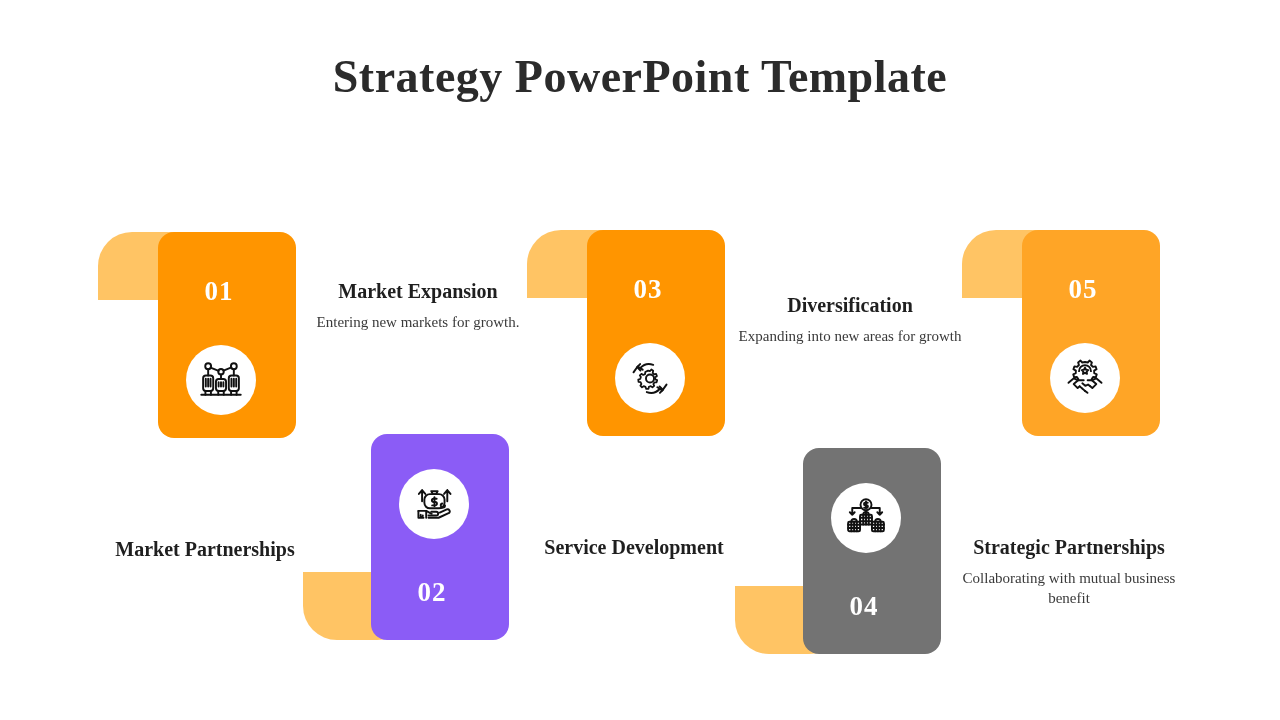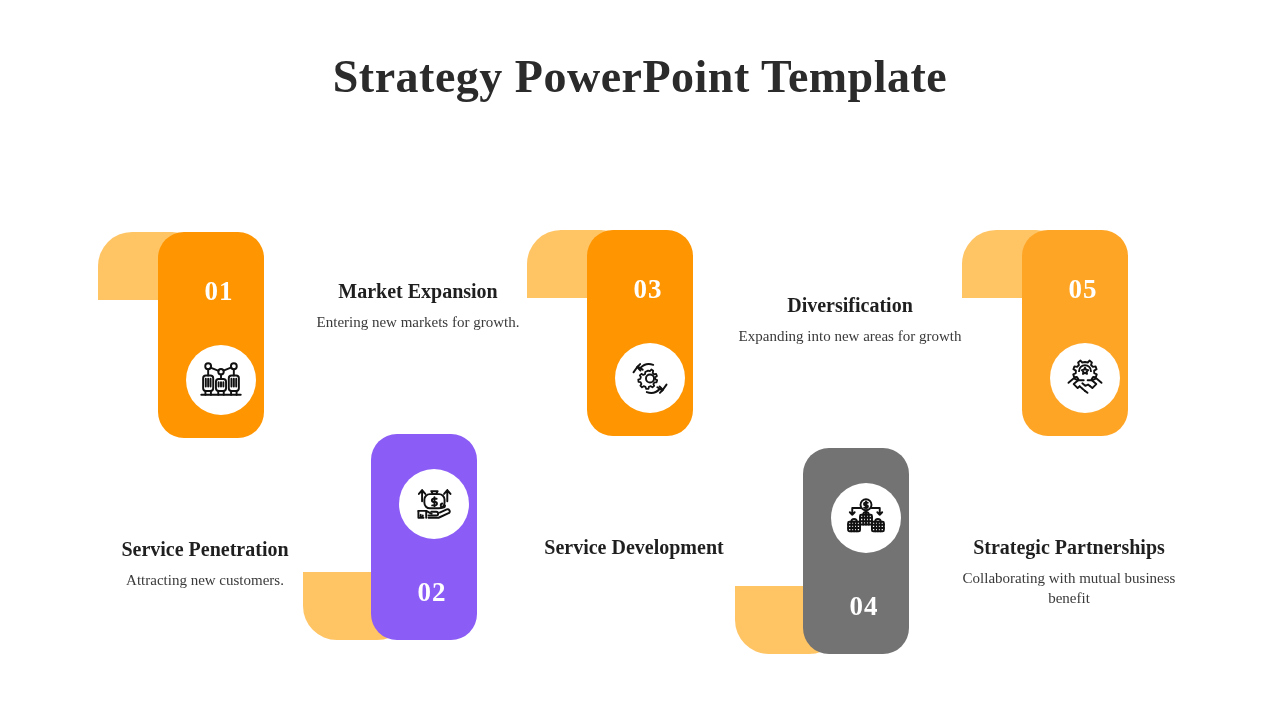--- a/index.html
+++ b/index.html
@@ -56,23 +56,23 @@
   .step.down .shadow-block {
     left:0px;
     bottom:0px;
     border-radius:0 0 34px 34px;
   }
 
   
   .card-main {
     position:absolute;
     left:68px;
-    width:106px;
+    width:138px;
     height:206px;
-    border-radius:26px;
+    border-radius:16px;
   }
   .step.up .card-main { top:0px; }
   .step.down .card-main { bottom:0px; }
 
   .card-number {
     position:absolute;
     left:0; width:122px;
     text-align:center;
     color:#ffffff;
     font-family:"Liberation Serif", serif;
@@ -148,22 +148,21 @@
             <path d="M7.4 22.5 V31 M10 22.5 V31 M12.6 22.5 V31"></path>
             <path d="M21.4 26.5 V31 M24 26.5 V31 M26.6 26.5 V31"></path>
             <path d="M35.4 22.5 V31 M38 22.5 V31 M40.6 22.5 V31"></path>
             <path d="M2.5 40 H45.5"></path>
             <path d="M7 36 V40 M13 36 V40 M21 36 V40 M27 36 V40 M35 36 V40 M41 36 V40"></path>
           </svg>
         </div>
       </div>
     </div>
     <div class="step-text">
-      <div class="step-title">Service Penetration</div>
-      <div class="step-desc">Attracting new customers.</div>
+      <div class="step-title">Market Partnerships</div>
     </div>
   </div>
 
   <div class="step down" id="step-2" style="left:303px; top:278px;">
     <div class="step-text">
       <div class="step-title">Market Expansion</div>
       <div class="step-desc">Entering new markets for growth.</div>
     </div>
     <div class="card-wrap">
       <div class="shadow-block" style="background: rgb(255, 196, 100);"></div>

